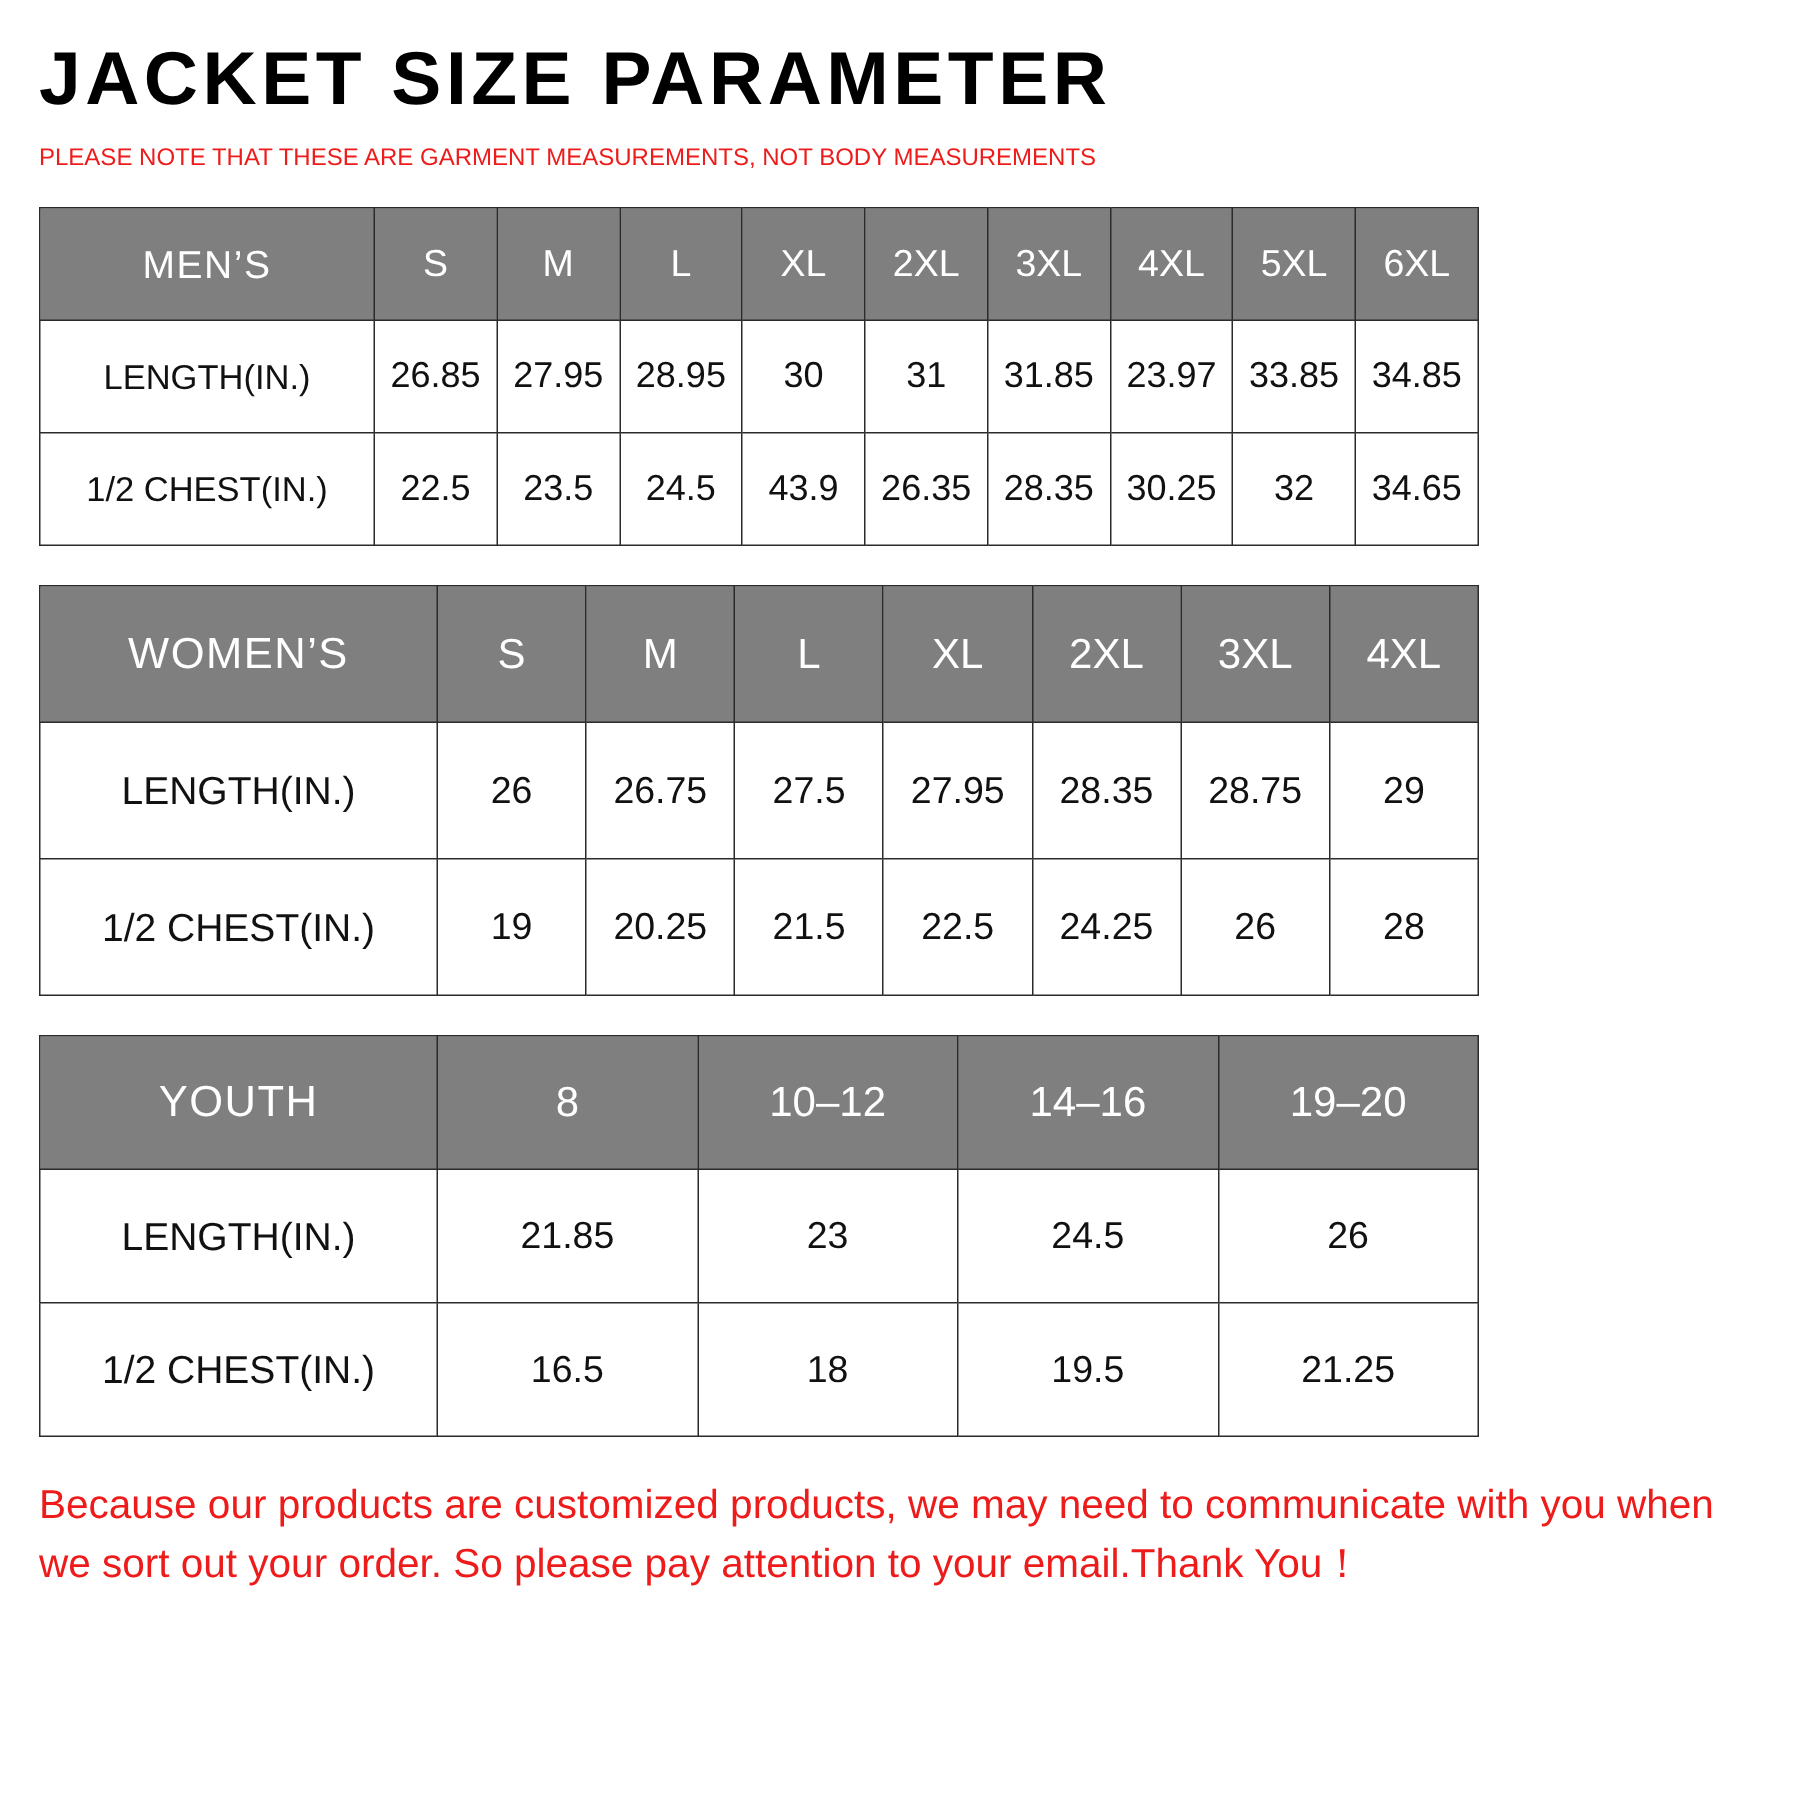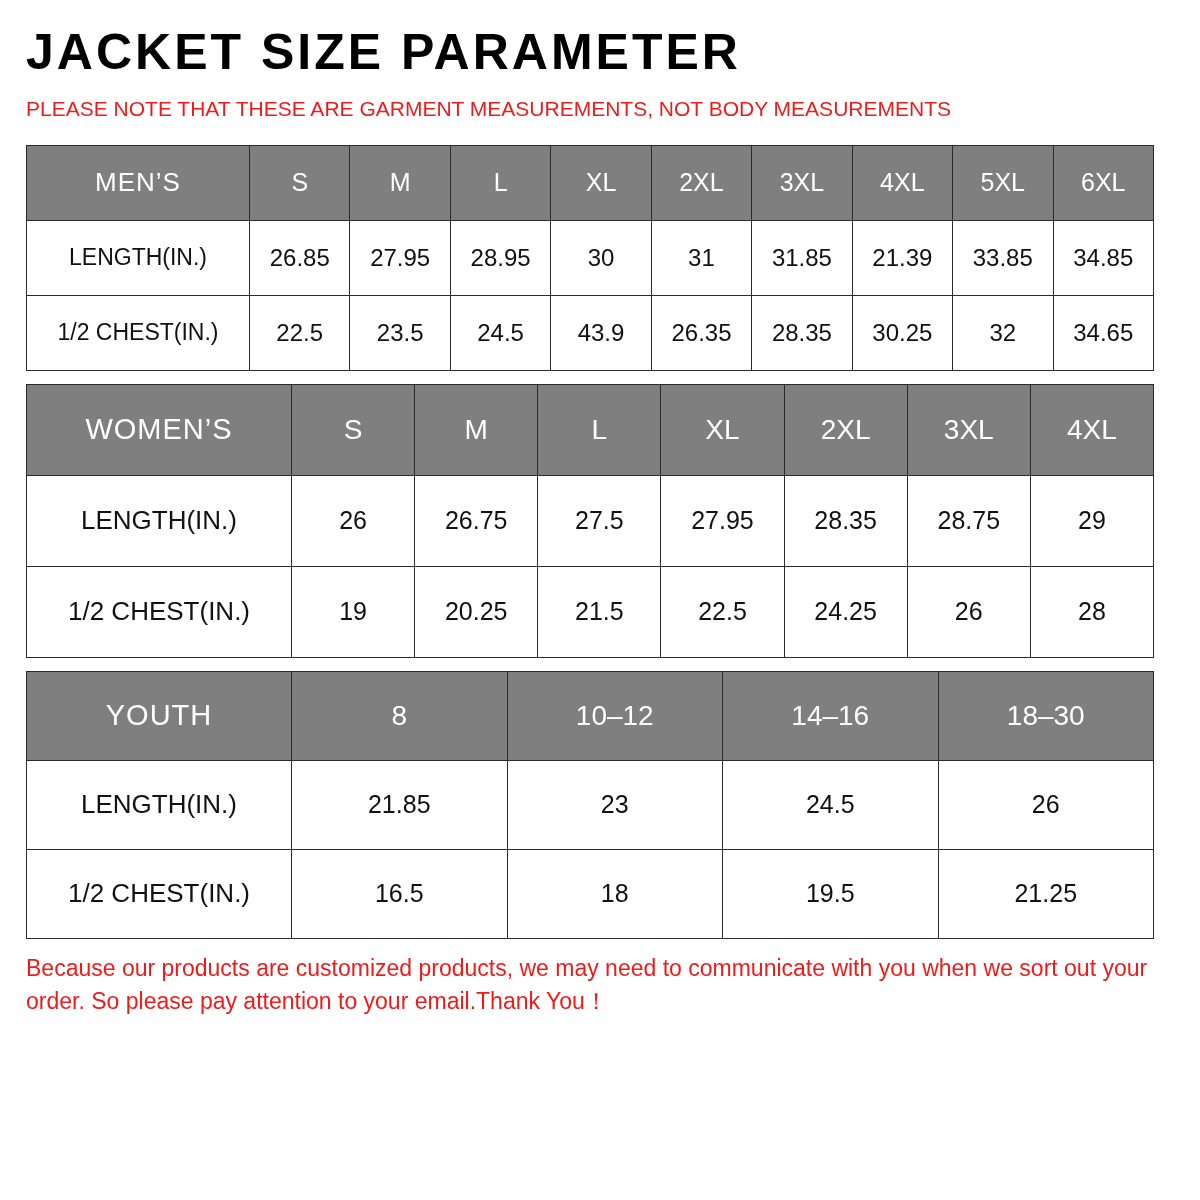--- a/index.html
+++ b/index.html
@@ -24,29 +24,29 @@
   .title {
     font-size: 50px;
     font-weight: bold;
     letter-spacing: 3px;
     line-height: 1.05;
     margin: 0 0 14px 0;
     color: #000;
   }
   .note {
     color: #ee1b1b;
-    font-size: 21px;
+    font-size: 16px;
     line-height: 1.35;
     margin: 16px 0 22px 0;
     max-width: 930px;
   }
   table.size-table {
     border-collapse: collapse;
-    width: 1128px;
-    margin-bottom: 13px;
+    width: 960px;
+    margin-bottom: 26px;
     table-layout: fixed;
   }
   table.size-table td {
     border: 1px solid #2b2b2b;
     text-align: center;
     color: #111;
     background: #fff;
   }
   table.size-table tr.head td {
     background: #7f7f7f;
@@ -69,21 +69,21 @@
   .t-youth td { height: 86px; font-size: 25px; }
   .t-youth tr.head td { font-size: 28px; }
   .t-youth td.label { font-size: 26px; }
   .t-youth tr.head td.label { font-size: 29px; letter-spacing: 1px; }
 
   .t-women { width: 1148px; }
   .t-youth { width: 770px; }
 
   .footer-note {
     color: #ee1b1b;
-    font-size: 23px;
+    font-size: 27px;
     line-height: 1.45;
     margin: 6px 0 4px 0;
     max-width: 1140px;
   }
   .footer-note2 {
     color: #ee1b1b;
     font-size: 23px;
     line-height: 1.4;
     margin: 24px 0 0 0;
   }
@@ -112,21 +112,21 @@
         <td>6XL</td>
       </tr>
       <tr>
         <td class="label">LENGTH(IN.)</td>
         <td>26.85</td>
         <td>27.95</td>
         <td>28.95</td>
         <td>30</td>
         <td>31</td>
         <td>31.85</td>
-        <td>21.39</td>
+        <td>23.97</td>
         <td>33.85</td>
         <td>34.85</td>
       </tr>
       <tr>
         <td class="label">1/2 CHEST(IN.)</td>
         <td>22.5</td>
         <td>23.5</td>
         <td>24.5</td>
         <td>43.9</td>
         <td>26.35</td>
@@ -173,21 +173,21 @@
     </tbody>
   </table>
 
   <table class="size-table t-youth">
     <tbody>
       <tr class="head">
         <td class="label" style="width:262px">YOUTH</td>
         <td>8</td>
         <td>10–12</td>
         <td>14–16</td>
-        <td>18–30</td>
+        <td>19–20</td>
       </tr>
       <tr>
         <td class="label">LENGTH(IN.)</td>
         <td>21.85</td>
         <td>23</td>
         <td>24.5</td>
         <td>26</td>
       </tr>
       <tr>
         <td class="label">1/2 CHEST(IN.)</td>

